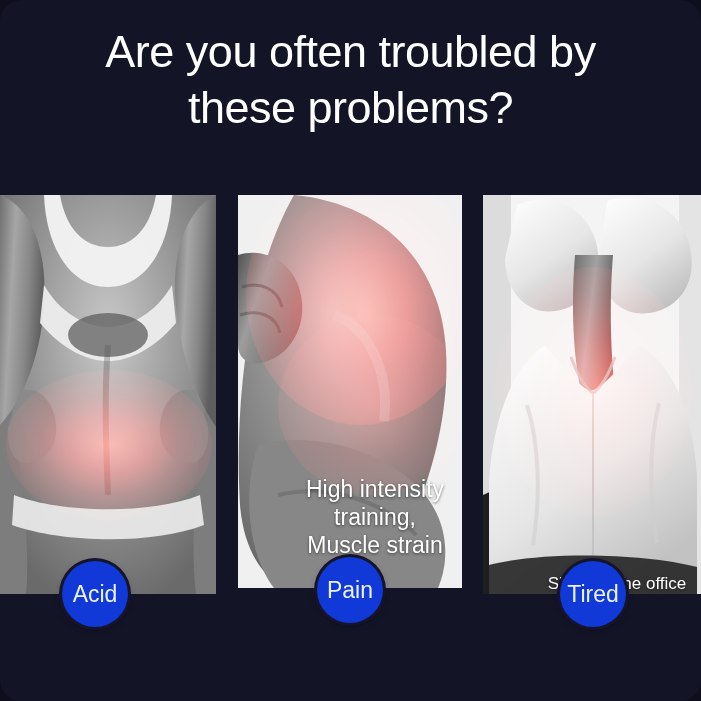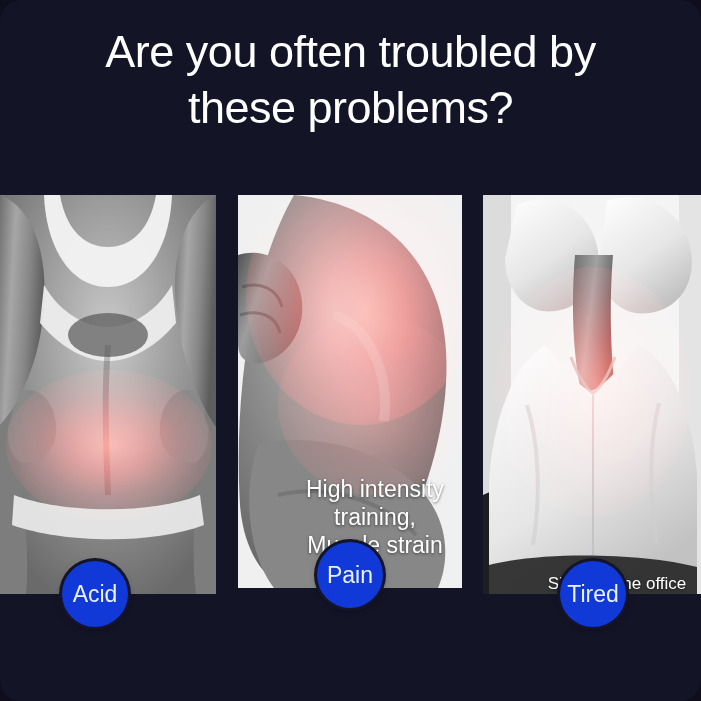--- a/index.html
+++ b/index.html
@@ -87,21 +87,21 @@
     background: #1039d8;
     box-shadow: 0 0 0 3px #14142a, 0 2px 6px rgba(0,0,0,0.5);
     display: flex;
     align-items: center;
     justify-content: center;
     color: #eaf2ff;
     font-size: 23px;
     line-height: 1;
   }
   #badge-acid  { left: 62px;  top: 561px; }
-  #badge-pain  { left: 317px; top: 542px; }
+  #badge-pain  { left: 317px; top: 557px; }
   #badge-tired { left: 560px; top: 561px; }
 </style>
 </head>
 <body>
 
 <div id="poster">
 
   <div id="headline">Are you often troubled by
 these problems?</div>
 

